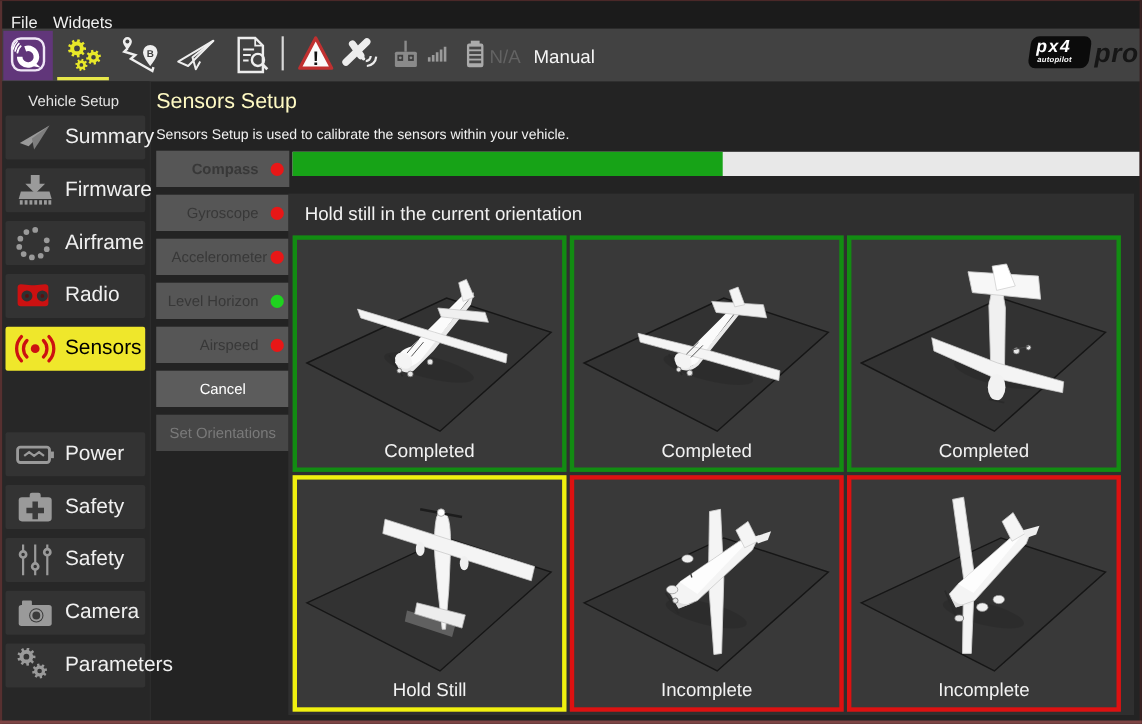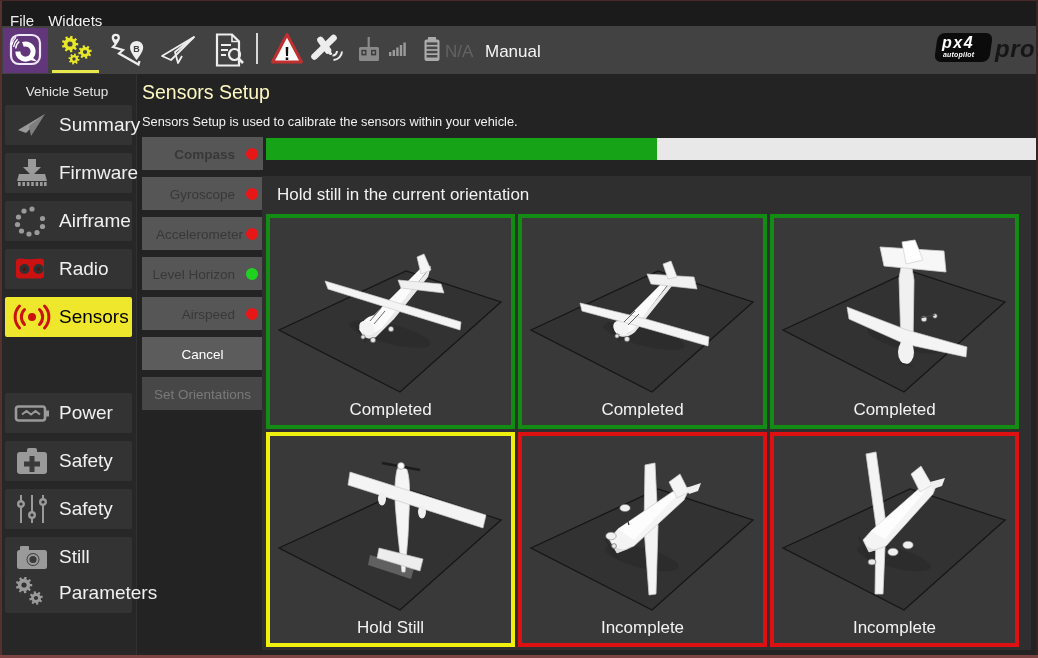--- a/index.html
+++ b/index.html
@@ -246,23 +246,23 @@
     </div>
   <div class="abs sbtn" style="top:537px;">
     <svg class="sicon" viewBox="0 0 40 32">
         <g fill="#9a9a9a">
           <rect x="5" y="9" width="30" height="19" rx="2.5"></rect>
           <rect x="8" y="5" width="9" height="5" rx="1"></rect>
           <circle cx="21" cy="18.5" r="6.5" fill="#3a3a3a"></circle>
           <circle cx="21" cy="18.5" r="4.6" fill="none" stroke="#9a9a9a" stroke-width="2"></circle>
         </g>
       </svg>
-    <span class="lbl">Still</span>
-    </div>
-  <div class="abs sbtn" style="top:573px;">
+    <span class="lbl">Camera</span>
+    </div>
+  <div class="abs sbtn" style="top:585px;">
     <svg class="sicon" viewBox="0 0 40 32">
         <g fill="#9a9a9a">
           <path d="M18.1,9.2 L17.4,11.0 L18.9,12.6 L17.4,14.3 L15.9,12.8 L14.2,13.8 L14.4,16.0 L12.1,16.3 L11.8,14.2 L9.9,13.8 L8.7,15.6 L6.7,14.4 L7.9,12.6 L6.7,11.2 L4.6,11.7 L3.8,9.5 L5.9,8.9 L5.9,7.0 L3.9,6.1 L4.8,3.9 L6.7,4.8 L8.0,3.3 L7.1,1.3 L9.1,0.2 L10.0,2.1 L11.9,1.8 L12.5,-0.3 L14.8,0.2 L14.3,2.2 L15.9,3.2 L17.7,2.0 L19.1,3.8 L17.4,5.0 L18.1,6.9 L20.2,7.1 L20.2,9.4 Z M14.6,8.0 A2.6,2.6 0 1 0 9.4,8.0 A2.6,2.6 0 1 0 14.6,8.0 Z"></path>
           <path d="M29.0,21.0 L28.7,22.7 L30.2,23.8 L29.0,25.6 L27.5,24.5 L26.1,25.5 L26.4,27.4 L24.3,27.8 L24.0,26.0 L22.3,25.7 L21.2,27.2 L19.4,26.0 L20.5,24.5 L19.5,23.1 L17.6,23.4 L17.2,21.3 L19.0,21.0 L19.3,19.3 L17.8,18.2 L19.0,16.4 L20.5,17.5 L21.9,16.5 L21.6,14.6 L23.7,14.2 L24.0,16.0 L25.7,16.3 L26.8,14.8 L28.6,16.0 L27.5,17.5 L28.5,18.9 L30.4,18.6 L30.8,20.7 Z M26.1,21.0 A2.1,2.1 0 1 0 21.9,21.0 A2.1,2.1 0 1 0 26.1,21.0 Z"></path>
         </g>
       </svg>
     <span class="lbl">Parameters</span>
     </div>
 
   <div class="abs cbtn" style="top:137px;font-weight:bold;">

